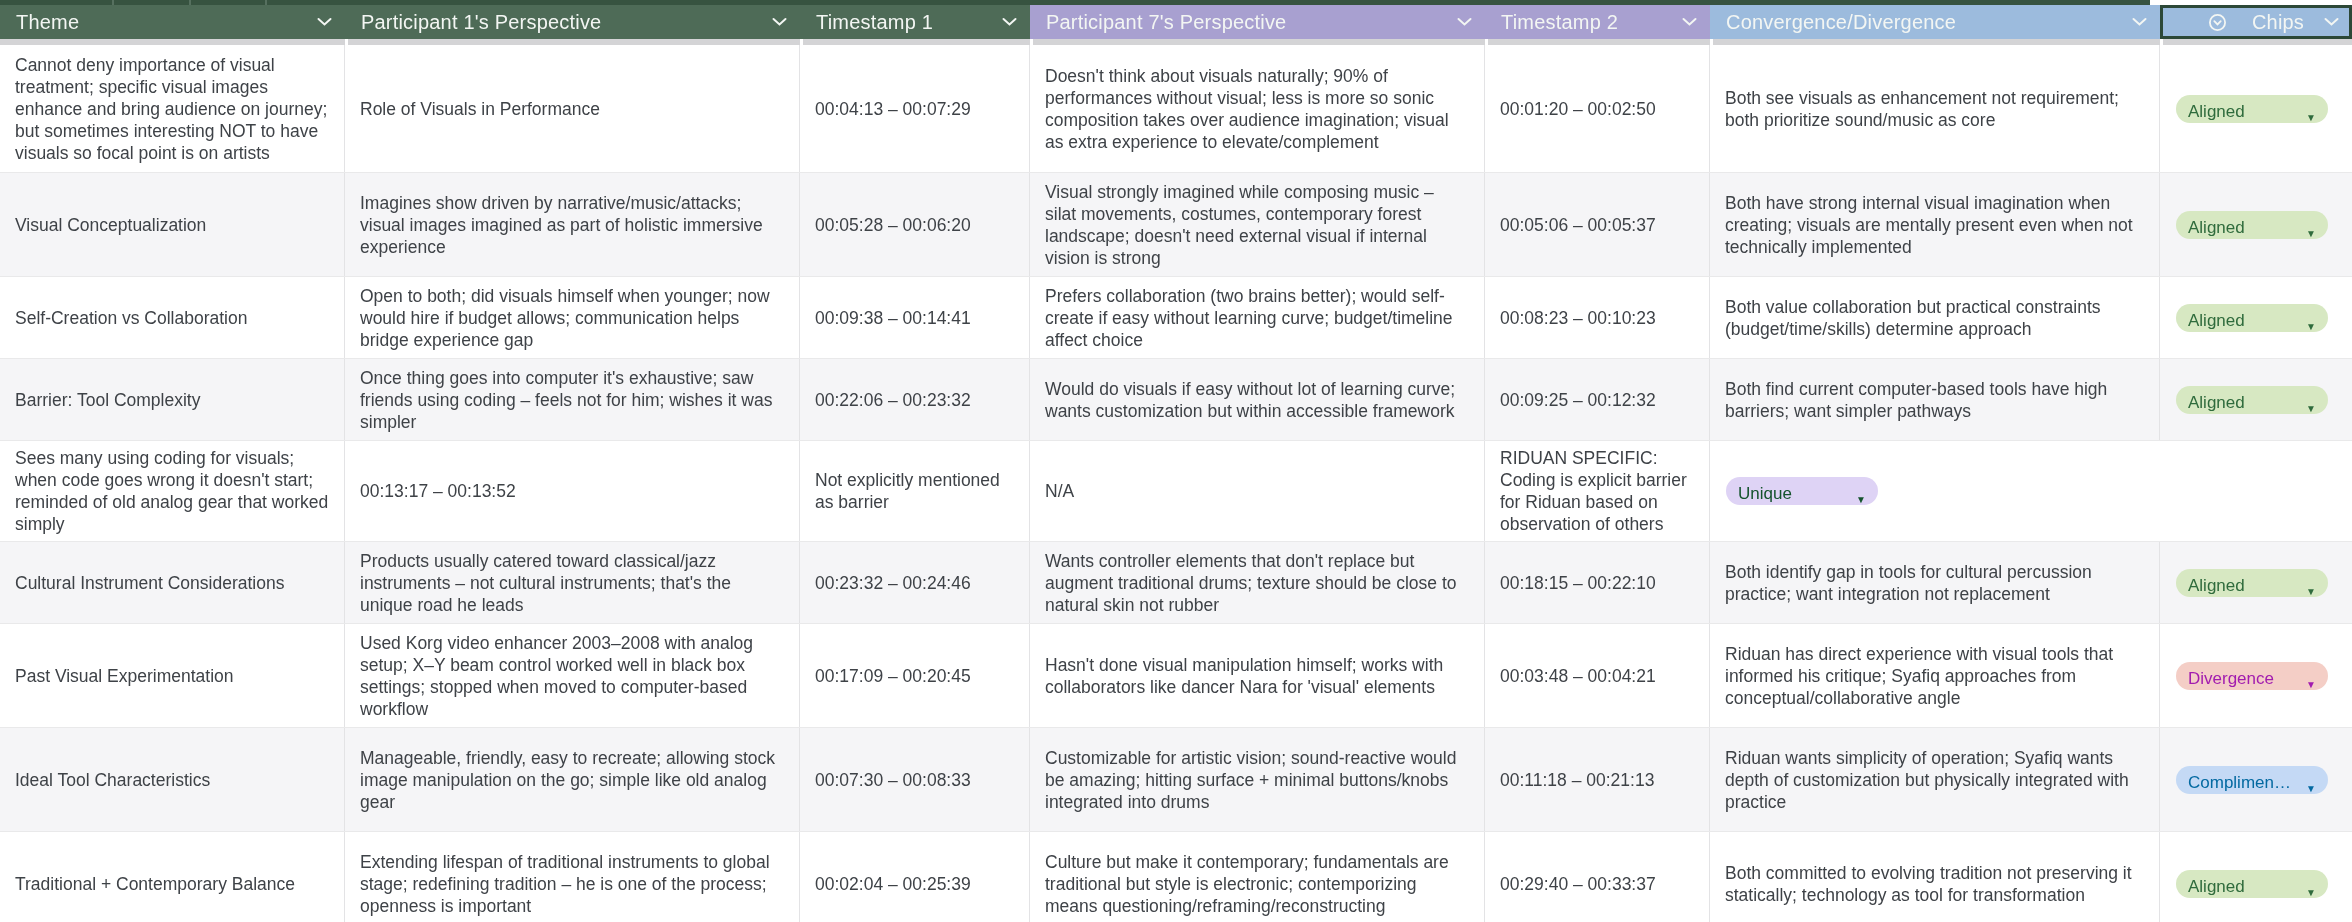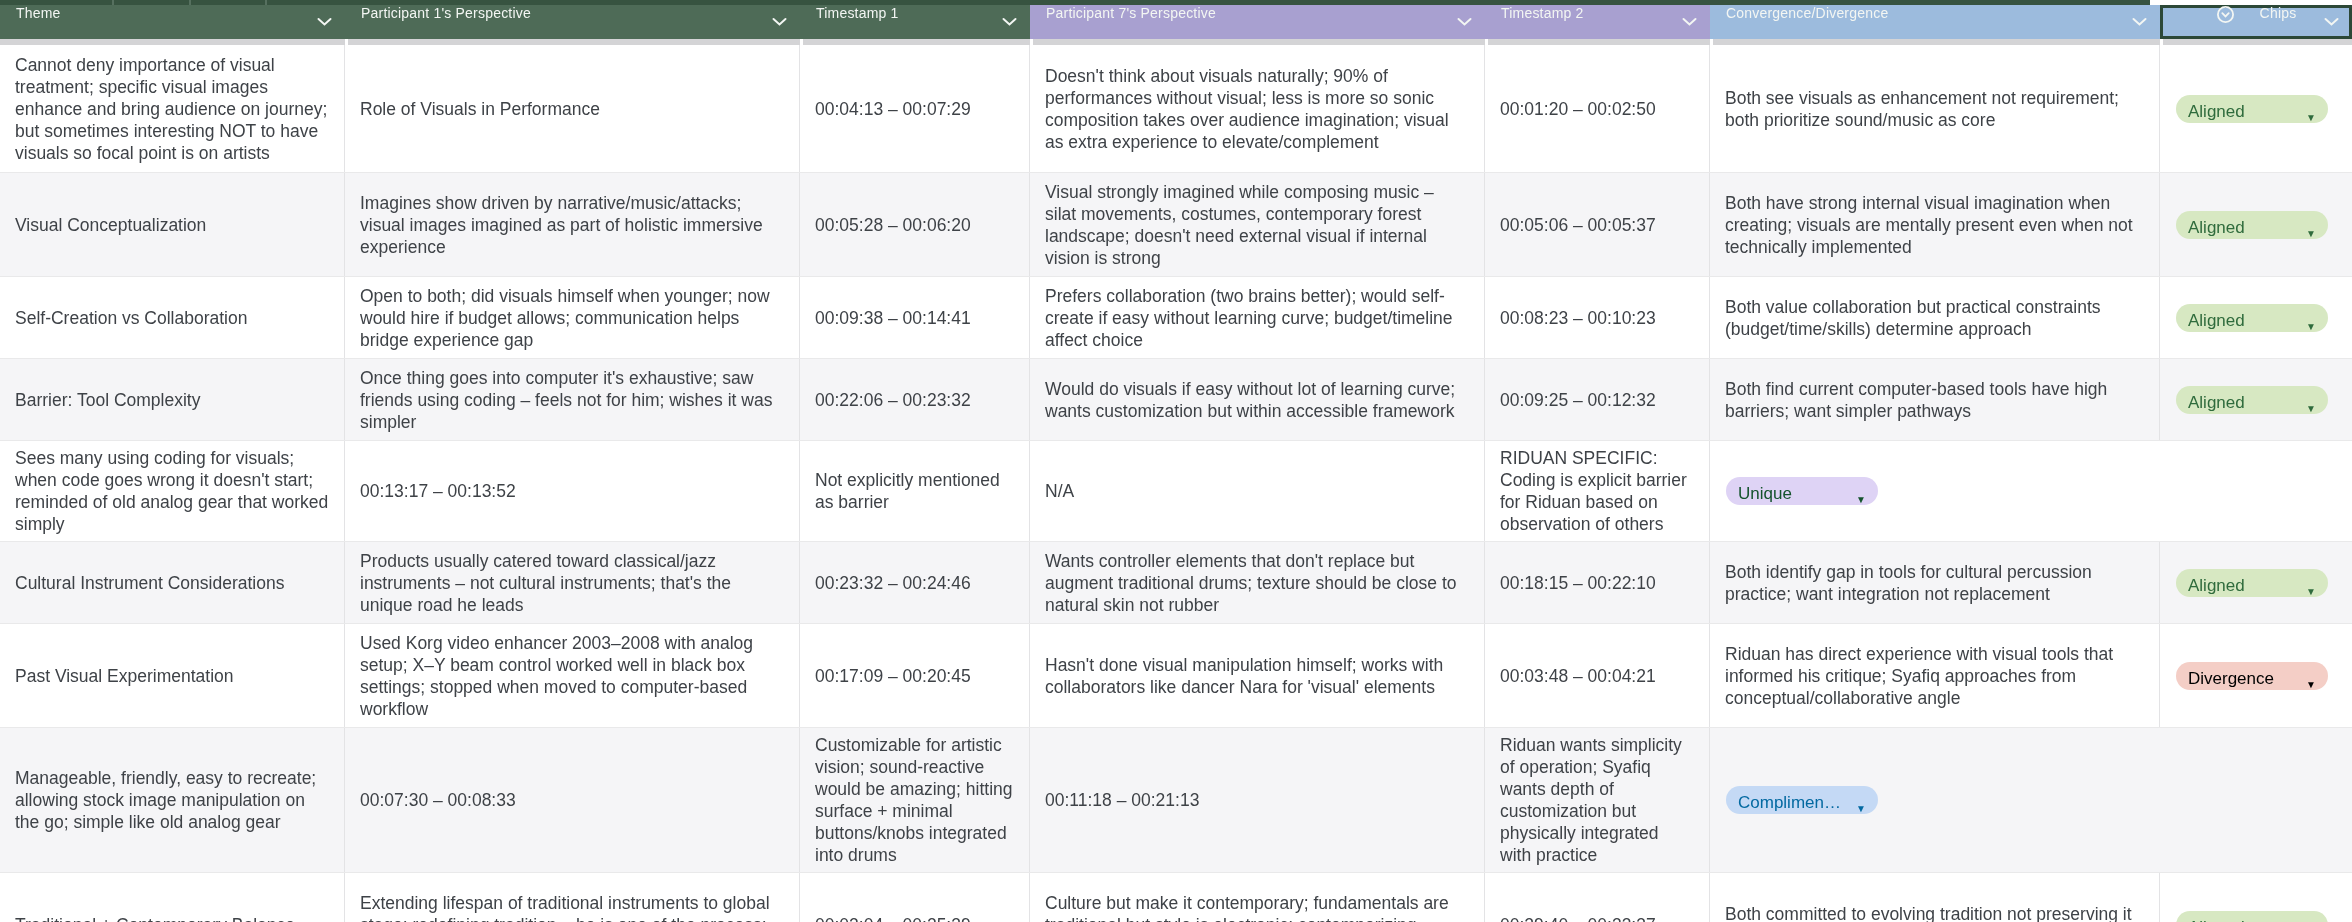--- a/index.html
+++ b/index.html
@@ -19,22 +19,22 @@
   
   .row {
     display: grid;
     grid-template-columns: 345px 455px 230px 455px 225px 450px 192px;
     width: 2352px;
   }
 
   
   .header { height: 34px; }
   .hcell {
-    position: relative; display: flex; 
-    padding: 0 16px; color: #f3f6f3; font-size: 14px; font-weight: 500;
+    position: relative; display: flex; align-items: center;
+    padding: 0 16px; color: #f3f6f3; font-size: 20px; font-weight: 500;
     letter-spacing: 0.2px; white-space: nowrap; overflow: hidden;
   }
   .hcell .chev { position: absolute; right: 13px; top: 50%; transform: translateY(-50%); }
   .hcell-chips { justify-content: center; gap: 25px; box-shadow: inset 0 0 0 3px #2c4837; }
   .hcell-chips .chev { right: 13px; }
 
   
   .gapband { height: 6px; background: #fff; }
   .gapband .gseg { background: #d4d4d6; border-left: 3px solid #fff; height: 6px; }
   .gapband .gseg:first-child { border-left: none; }
@@ -227,28 +227,29 @@
   </div>
 
   <div class="row brow h4">
     <div class="cell">Past Visual Experimentation</div>
     <div class="cell">Used Korg video enhancer 2003–2008 with analog setup; X–Y beam control worked well in black box settings; stopped when moved to computer-based workflow</div>
     <div class="cell cell-timestamp">00:17:09 – 00:20:45</div>
     <div class="cell">Hasn't done visual manipulation himself; works with collaborators like dancer Nara for 'visual' elements</div>
     <div class="cell cell-timestamp">00:03:48 – 00:04:21</div>
     <div class="cell">Riduan has direct experience with visual tools that informed his critique; Syafiq approaches from conceptual/collaborative angle</div>
     <div class="cell chip-cell">
-      <div class="chip" style="background: rgb(244, 206, 198); color: #000000;">
+      <div class="chip" style="background: rgb(244, 206, 198); color: #a21caf;">
         <span class="chip-label">Divergence</span>
         <span class="chip-arrow">▼</span>
       </div>
     </div>
   </div>
 
   <div class="row brow even h4">
+    <div class="cell">Ideal Tool Characteristics</div>
     <div class="cell">Manageable, friendly, easy to recreate; allowing stock image manipulation on the go; simple like old analog gear</div>
     <div class="cell cell-timestamp">00:07:30 – 00:08:33</div>
     <div class="cell">Customizable for artistic vision; sound-reactive would be amazing; hitting surface + minimal buttons/knobs integrated into drums</div>
     <div class="cell cell-timestamp">00:11:18 – 00:21:13</div>
     <div class="cell">Riduan wants simplicity of operation; Syafiq wants depth of customization but physically integrated with practice</div>
     <div class="cell chip-cell">
       <div class="chip" style="background: rgb(196, 217, 245); color: #0369a1;">
         <span class="chip-label">Complimen…</span>
         <span class="chip-arrow">▼</span>
       </div>

